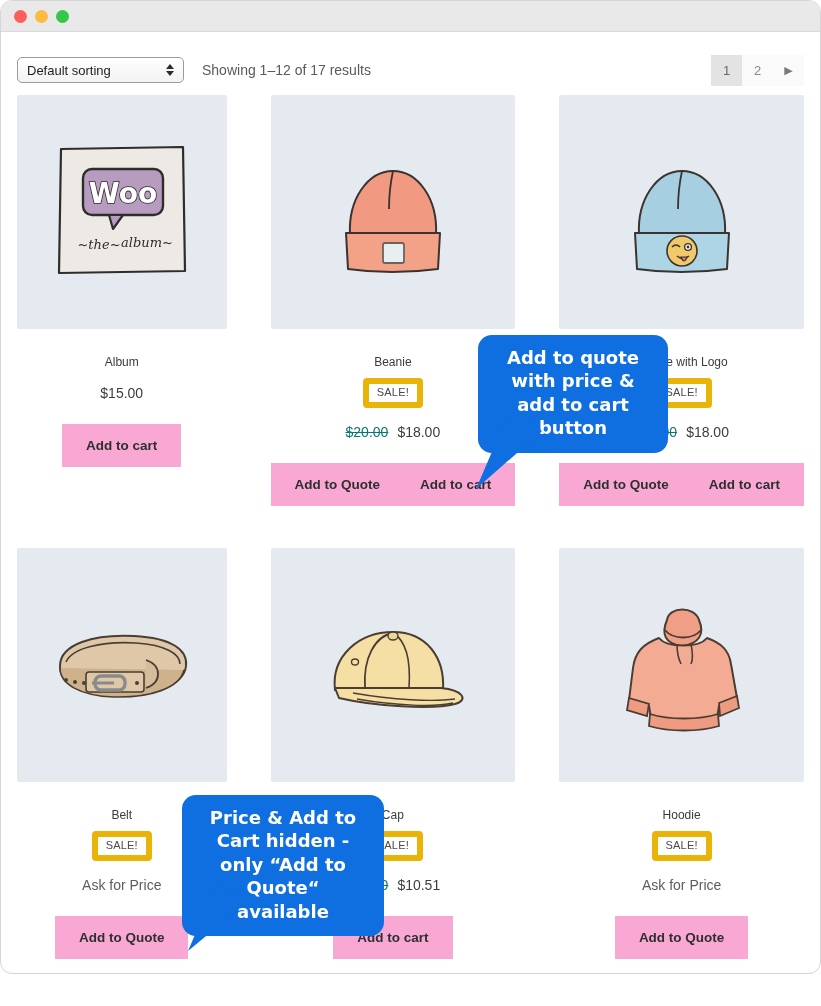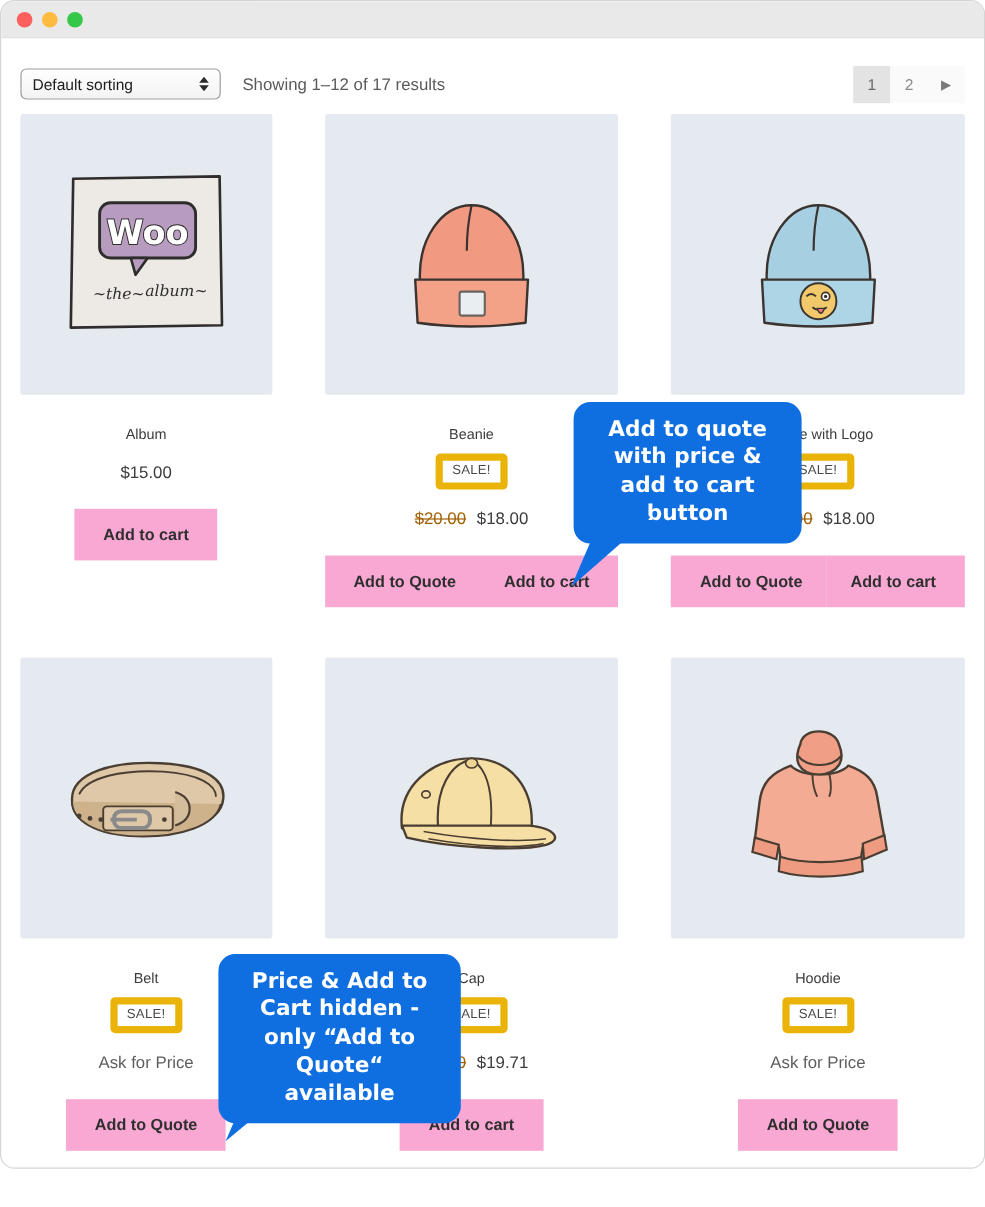--- a/index.html
+++ b/index.html
@@ -131,21 +131,21 @@
     line-height: 1;
   }
   .price-row {
     margin-top: 15px;
     font-size: 14px;
     color: #3d3d3d;
     display: flex; align-items: flex-end; gap: 9px;
     min-height: 17px;
   }
   .price-old {
-    color: #a16207;
+    color: #0f766e;
     text-decoration: line-through;
   }
   .ask-price { font-size: 14px; color: #5d5d5d; }
 
   .btn-row {
     margin-top: 23px;
     display: flex;
     background: #efefef;
   }
   .action-btn {
@@ -322,21 +322,21 @@
             <ellipse cx="42" cy="62" rx="3.5" ry="3" fill="none" stroke="#4a3e33" stroke-width="1.4"></ellipse>
             <path d="M22 88 L128 88 C150 90 156 100 142 104 C120 110 60 106 26 98 Z" fill="#f6dfa4" stroke="#4a3e33" stroke-width="2" stroke-linejoin="round"></path>
             <path d="M40 93 C80 100 120 102 142 99" fill="none" stroke="#4a3e33" stroke-width="1.3"></path>
             <path d="M44 99 C84 106 122 107 140 103" fill="none" stroke="#4a3e33" stroke-width="1.3"></path>
           </svg>
         </div>
         <div class="p-title">Cap</div>
         <div class="sale-badge">SALE!</div>
         <div class="price-row">
           <span class="price-old">$18.00</span>
-          <span>$19.71</span>
+          <span>$10.51</span>
         </div>
         <div class="btn-row">
           <button class="action-btn">Add to cart</button>
         </div>
       </div>
 
       <div class="card">
         <div class="thumb">
           <svg width="150" height="150" viewBox="0 0 150 150">
             <path d="M60 30 C62 16 88 16 92 30 C98 44 92 54 75 56 C58 54 54 44 60 30 Z" fill="#f09f86" stroke="#4a3e33" stroke-width="2"></path>

